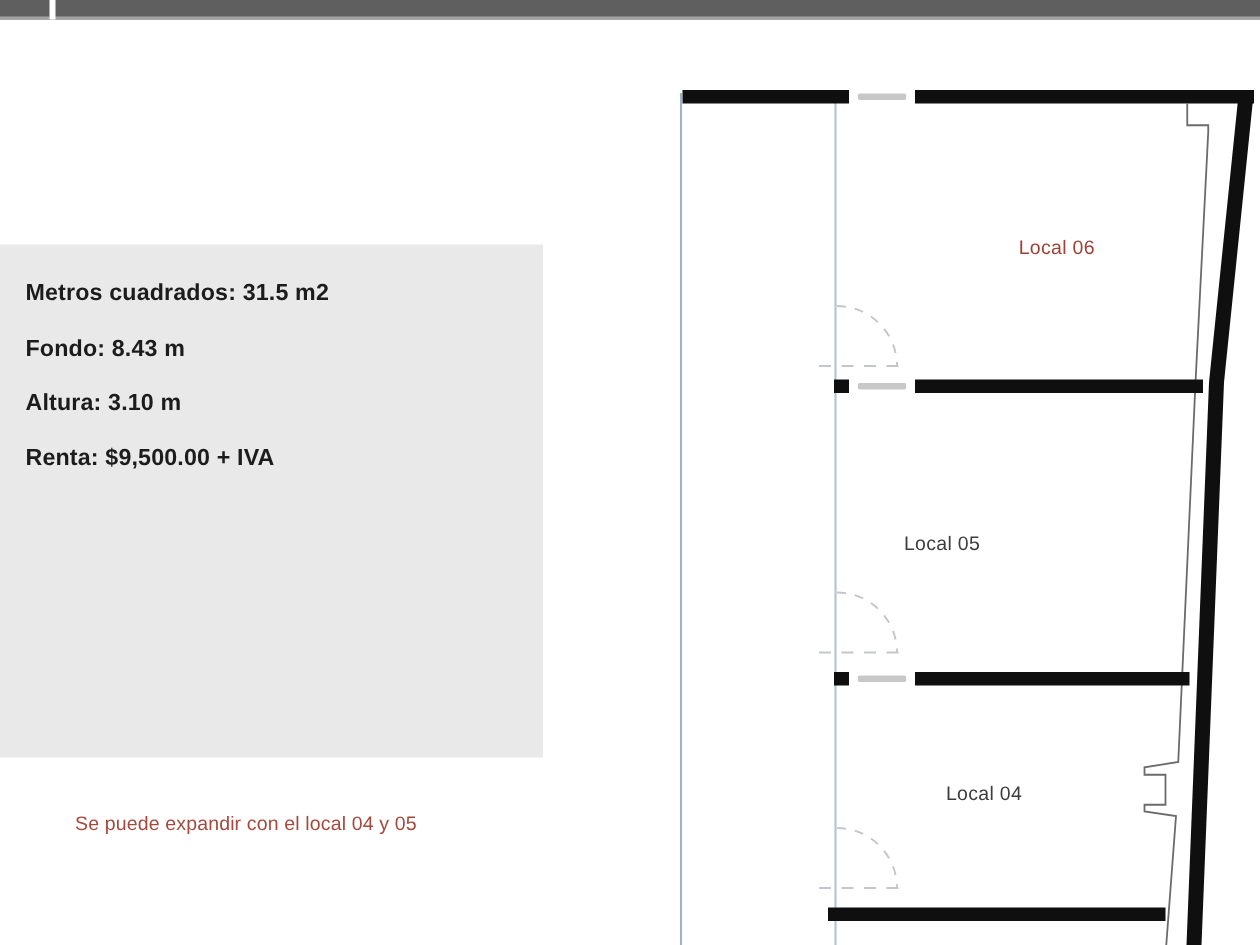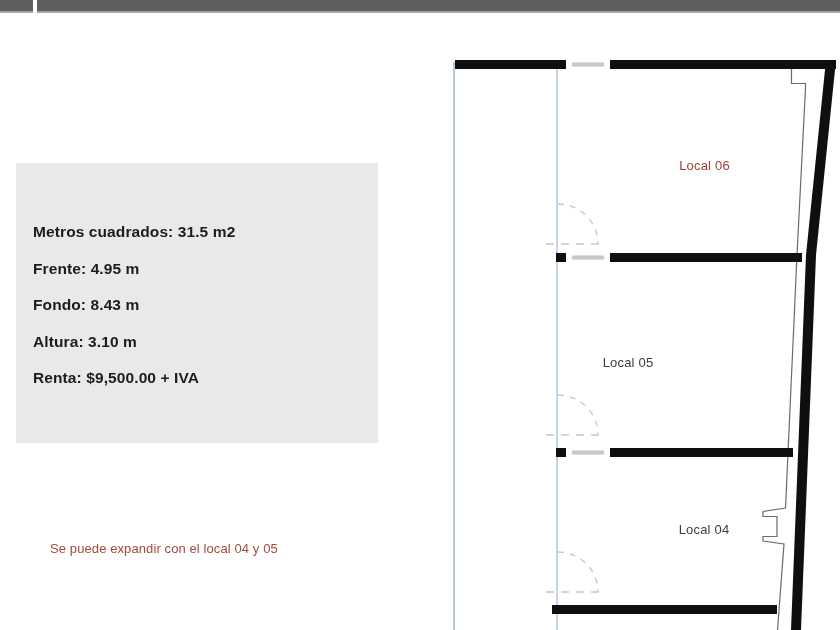--- a/index.html
+++ b/index.html
@@ -17,25 +17,25 @@
     background: #5f5f5f;
     border-bottom: 2px solid #a2a2a2;
   }
   .top-bar-notch {
     position: absolute; left: 33px; top: 0;
     width: 4px; height: 13px;
     background: #ffffff;
   }
   
   .info-panel {
-    position: absolute; left: 16px; top: 163px;
-    width: 362px; height: 280px;
+    position: absolute; left: 0; top: 163px;
+    width: 362px; height: 342px;
     background: #e9e9e9;
     box-sizing: border-box;
-    padding: 59px 40px 0 17px;
+    padding: 23px 40px 0 17px;
   }
   .info-panel p {
     margin: 0 0 16.5px 0;
     font-size: 15.5px;
     font-weight: bold;
     line-height: 20px;
     color: #1c1c1c;
     letter-spacing: 0.1px;
   }
   
@@ -60,21 +60,20 @@
 </style>
 </head>
 <body>
 
 <div class="top-bar">
   <div class="top-bar-notch"></div>
 </div>
 
 <div class="info-panel">
   <p>Metros cuadrados: 31.5 m2</p>
-  <p>Frente: 4.95 m</p>
   <p>Fondo: 8.43 m</p>
   <p>Altura: 3.10 m</p>
   <p>Renta: $9,500.00 + IVA</p>
 </div>
 
 <div class="footnote">Se puede expandir con el local 04 y 05</div>
 
 <svg class="plan-svg" width="840" height="630" viewBox="0 0 840 630">
 
   <line x1="454" y1="62" x2="454" y2="630" stroke="#9db3c9" stroke-width="1.4"></line>
@@ -117,13 +116,13 @@
     <rect x="571.5" y="450" width="33" height="5" rx="1.5" fill="#c8c8c8" stroke="#ffffff" stroke-width="0.8"></rect>
   </g>
 
   <g>
     <rect x="552" y="605" width="225" height="9" fill="#0f0f0f"></rect>
   </g>
 </svg>
 
 <div class="local-label label-red" style="left:694px; top:165px;padding-left:21px;">Local 06</div>
 <div class="local-label label-dark" style="left:628px; top:362px;">Local 05</div>
-<div class="local-label label-dark" style="left:656px; top:529px;margin-left:48px;">Local 04</div>
+<div class="local-label label-dark" style="left:656px; top:529px;">Local 04</div>
 
 </body></html>

